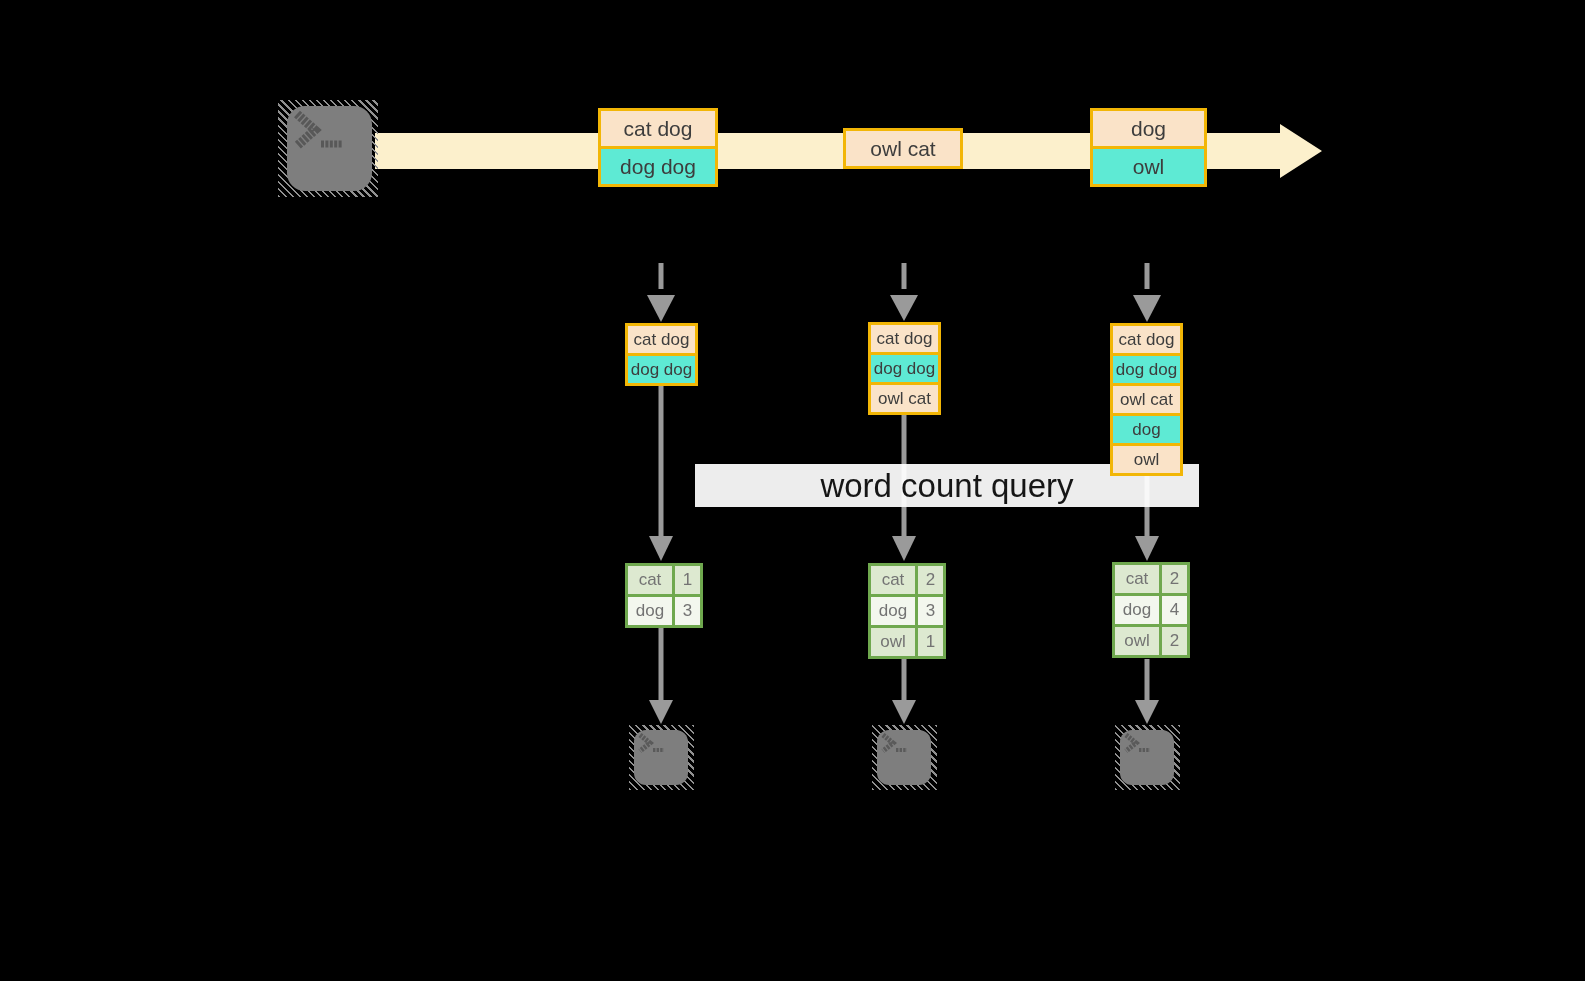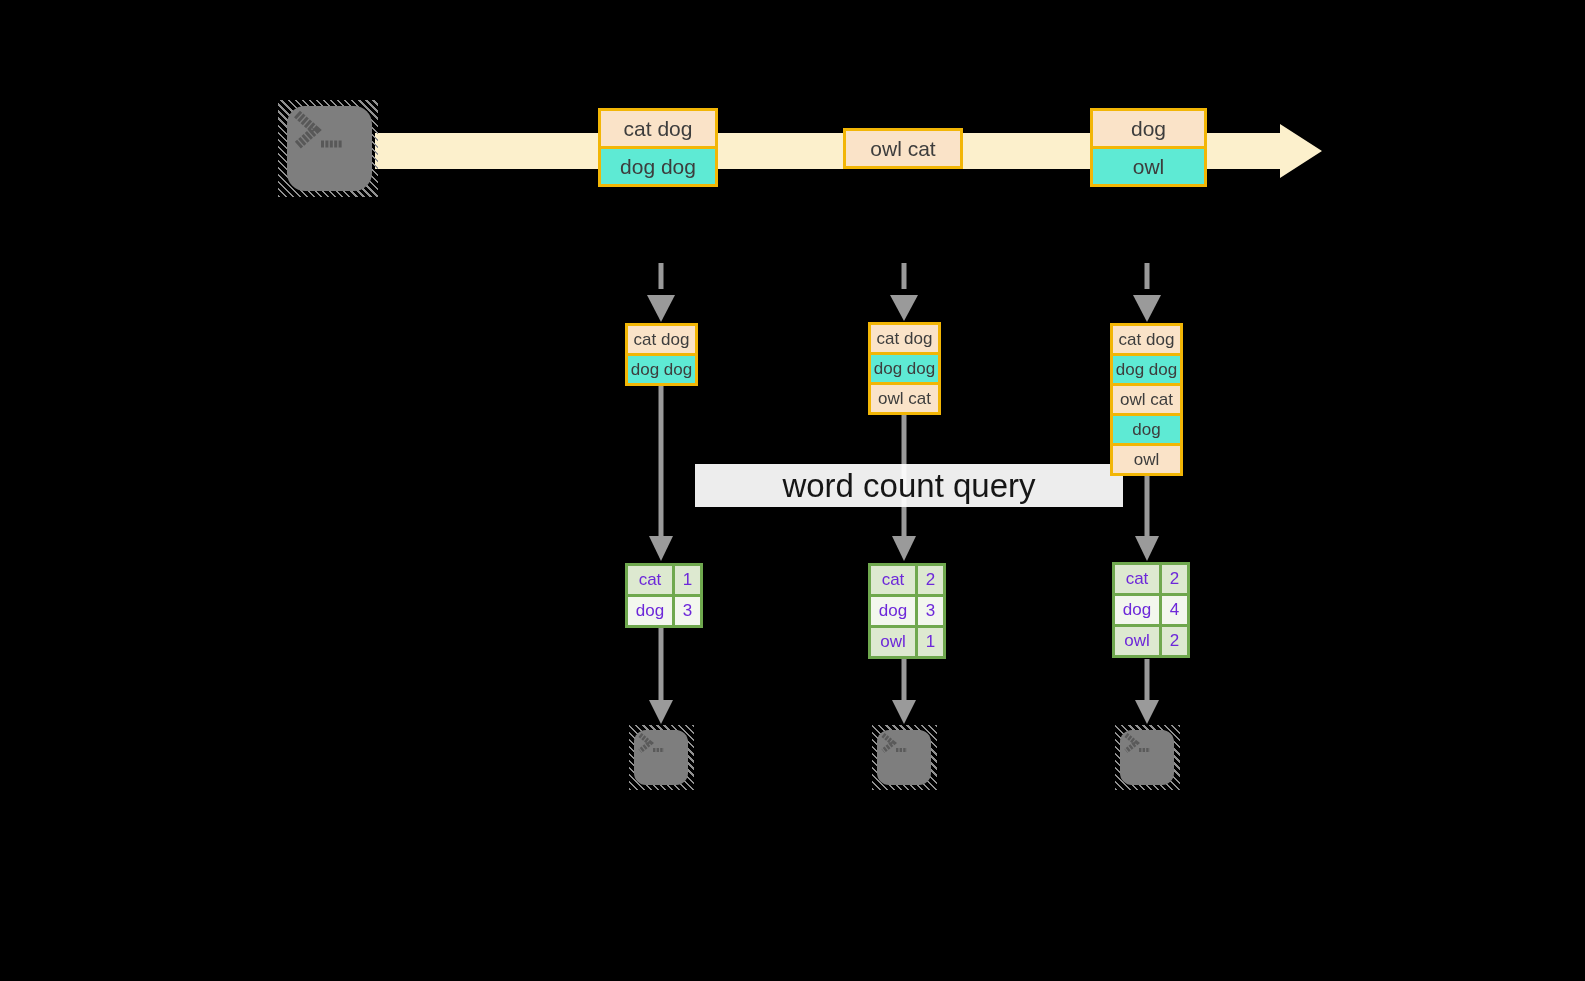--- a/index.html
+++ b/index.html
@@ -43,28 +43,28 @@
   .stack .srow:first-child { margin-top:0; }
 
   
   .gtable {
     position:absolute; z-index:3; display:grid;
     grid-template-columns:44px 25px; gap:3px;
     background:#6fa84e; border:3px solid #6fa84e;
   }
   .gcell {
     height:28px; display:flex; align-items:center; justify-content:center;
-    color:#6d28d9; font-size:17px;
+    color:#737373; font-size:17px;
   }
   .fill-g1 { background:#dde9d0; }
   .fill-g2 { background:#f3f7ee; }
 
   
   .query-band {
-    position:absolute; left:695px; top:464px; width:428px; height:43px; z-index:2;
+    position:absolute; left:695px; top:464px; width:504px; height:43px; z-index:2;
     background:rgba(255,255,255,0.93);
     display:flex; align-items:center; justify-content:center;
   }
   .query-band span {
     font-size:33px; font-weight:300; color:#161616; letter-spacing:0px; white-space:nowrap;
   }
 </style>
 </head>
 <body>
 

